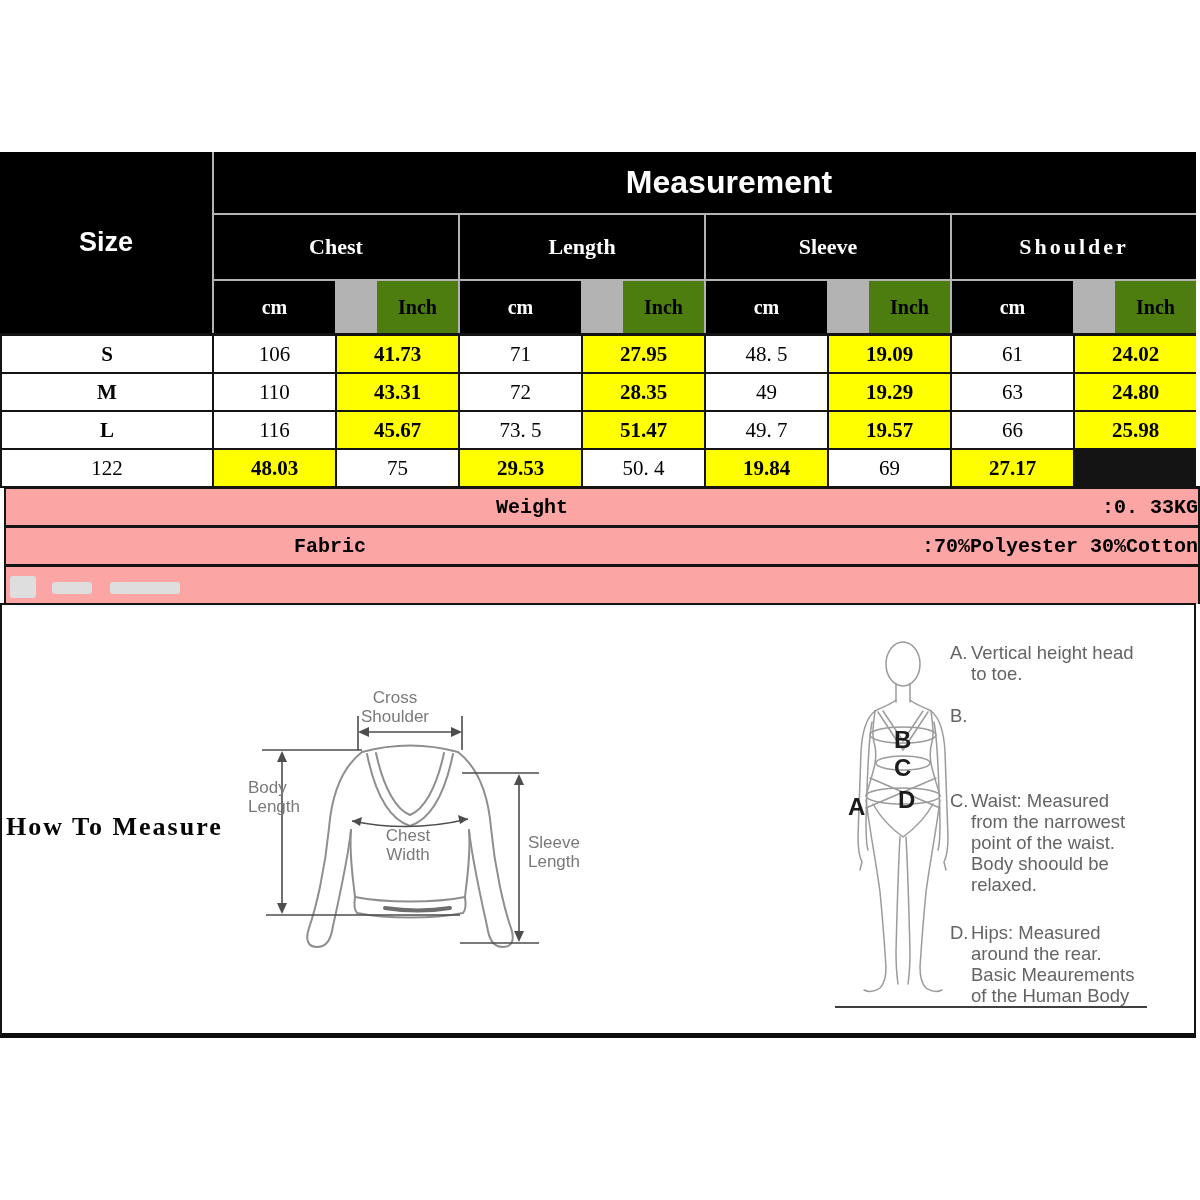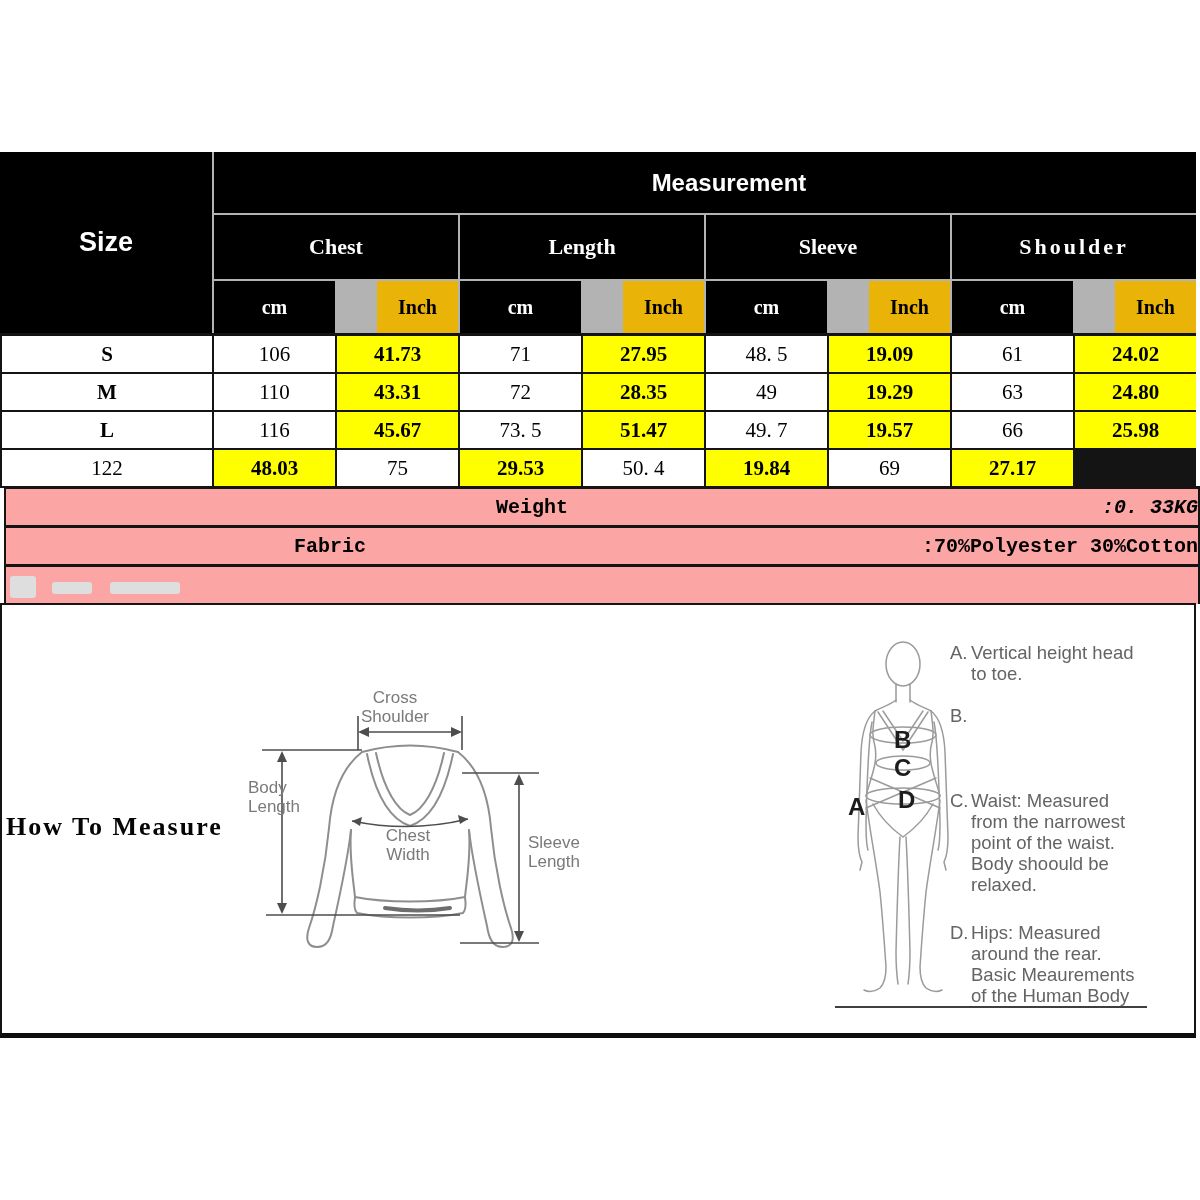--- a/index.html
+++ b/index.html
@@ -5,25 +5,25 @@
   html,body{margin:0;padding:0;background:#ffffff;}
   #page{position:relative;width:1200px;height:1200px;background:#ffffff;overflow:hidden;
         font-family:"Liberation Sans",sans-serif;}
 
   
   .hdr-grid{position:absolute;left:0;top:152px;width:1196px;
     display:grid;grid-template-columns:212px repeat(8,121px);
     grid-template-rows:61px 64px 52px;gap:2px;background:#b3b3b3;}
   .hcell{background:#000;color:#fff;display:flex;align-items:center;justify-content:center;}
   .cell-size{grid-column:1;grid-row:1 / span 3;font-size:27px;font-weight:bold;}
-  .cell-measurement{grid-column:2 / span 8;grid-row:1;font-size:24px;font-weight:bold;padding-left:48px;}
+  .cell-measurement{grid-column:2 / span 8;grid-row:1;font-size:32px;font-weight:bold;padding-left:48px;}
   .grp{font-family:"Liberation Serif",serif;font-size:22px;font-weight:bold;grid-row:2;}
   .grp.sp{letter-spacing:3px;}
   .unit{grid-row:3;font-family:"Liberation Serif",serif;font-size:20px;font-weight:bold;}
-  .unit.inch{background:#eab308;color:#000;margin-left:40px;}
+  .unit.inch{background:#4d7c0f;color:#000;margin-left:40px;}
 
   .body-grid{position:absolute;left:0;top:333px;width:1192px;
     display:grid;grid-template-columns:210px repeat(8,121px);
     grid-template-rows:repeat(4,36px);gap:2px;background:#141414;
     border:2px solid #141414;border-top-width:3px;}
   .bcell{background:#fff;display:flex;align-items:center;justify-content:center;
     font-family:"Liberation Serif",serif;font-size:21px;color:#000;}
   .bcell.szl{font-weight:600;}
   .bcell.inch{background:#ffff00;font-weight:bold;}
 
@@ -127,21 +127,21 @@
     <div class="bcell">75</div>
     <div class="bcell inch">29.53</div>
     <div class="bcell">50. 4</div>
     <div class="bcell inch">19.84</div>
     <div class="bcell">69</div>
     <div class="bcell inch">27.17</div>
   </div>
 
   <div class="wide-row" id="weight-row">
     <span class="wlabel" style="margin-left:490px;">Weight</span>
-    <span class="wlabel" style="margin-left:92px;font-style:italic;">:0. 33KG</span>
+    <span class="wlabel" style="margin-left:92px;">:0. 33KG</span>
   </div>
   <div class="wide-row" id="fabric-row">
     <span class="wlabel" style="margin-left:288px;">Fabric</span>
     <span class="wlabel" style="margin-left:72px;">:70%Polyester 30%Cotton</span>
   </div>
   <div class="wide-row" id="empty-row"></div>
 
   <span class="wm" style="left:10px;width:26px;"></span>
   <span class="wm" style="left:52px;width:40px;height:12px;top:582px;"></span>
   <span class="wm" style="left:110px;width:70px;height:12px;top:582px;"></span>

